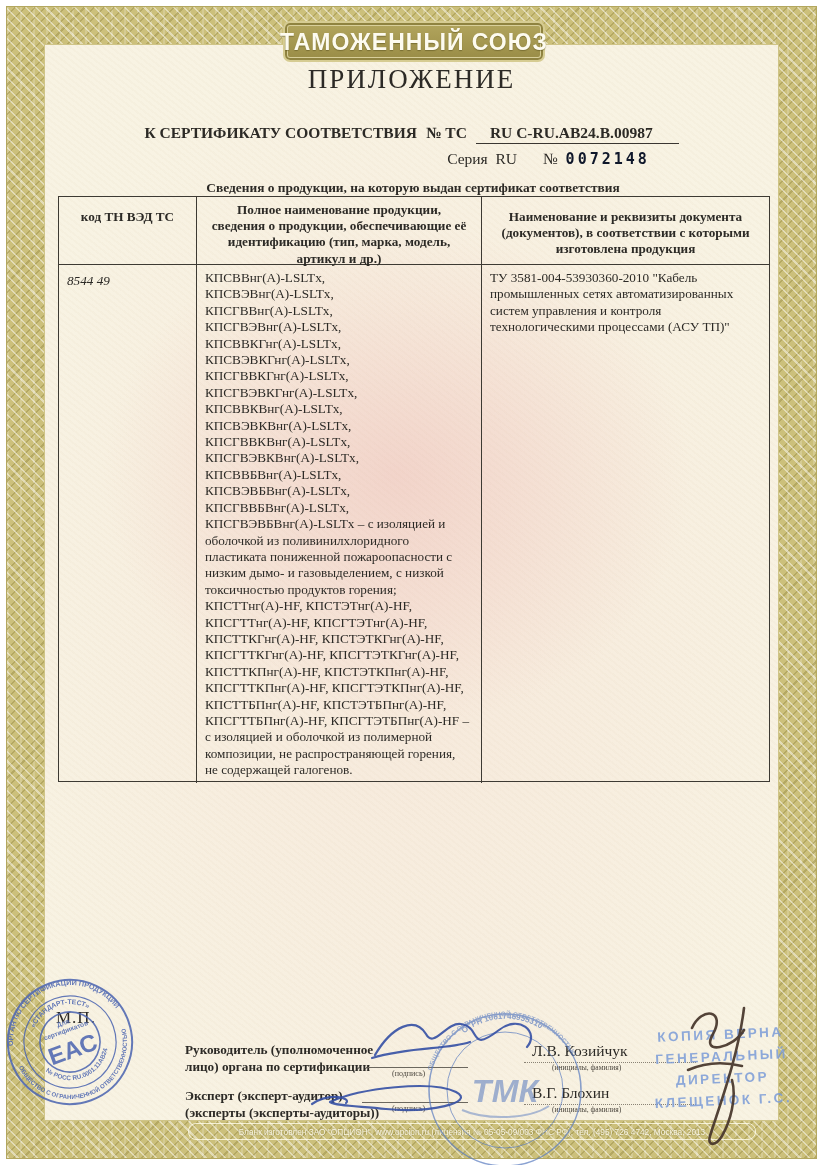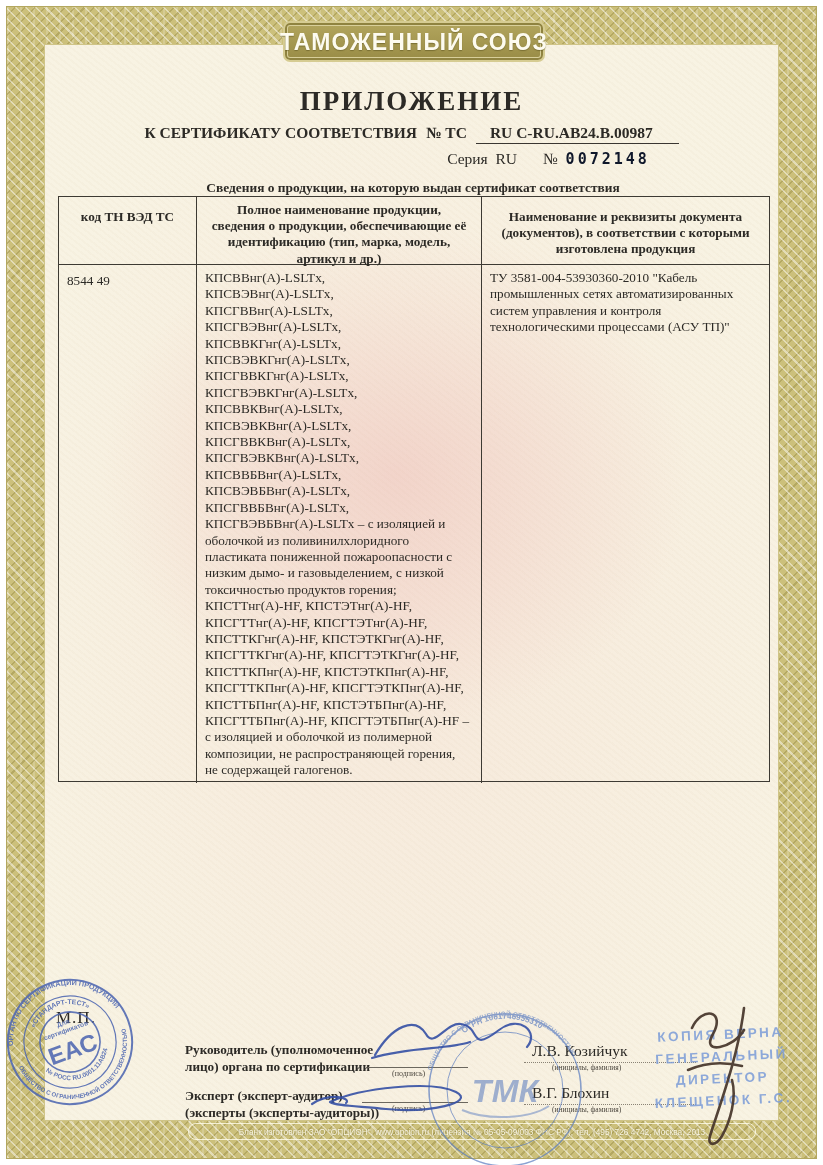--- a/index.html
+++ b/index.html
@@ -22,43 +22,43 @@
 
   .badge{position:absolute;left:283px;top:21px;width:258px;height:37px;
     background:linear-gradient(#b2a55d,#998c46);
     border:2px solid #d6cc92;border-radius:7px;
     box-shadow:inset 0 0 0 2px #8f8340, inset 0 0 0 3px #d8cf9a;
     display:flex;align-items:center;justify-content:center;}
   .badge span{font-family:"Liberation Sans", sans-serif;font-weight:700;font-size:23px;
     letter-spacing:1px;color:#fdfbef;transform:scaleY(1.08);
     text-shadow:0 1px 1px rgba(90,80,30,.55);white-space:nowrap;}
 
-  .doc-title{position:absolute;top:86px;left:0;right:0;text-align:center;
-    font-size:27px;font-weight:700;letter-spacing:2px;}
+  .doc-title{position:absolute;top:64px;left:0;right:0;text-align:center;
+    font-size:27px;font-weight:400;letter-spacing:2px;}
   .cert-line{position:absolute;top:124px;left:0;right:0;display:flex;justify-content:center;
     align-items:baseline;gap:9px;font-size:15.5px;font-weight:700;}
   .cert-line .num{font-weight:700;border-bottom:1.2px solid #3a3631;padding:0 26px 1px 14px;}
   .series-line{position:absolute;top:150px;left:274px;right:0;display:flex;justify-content:center;
     align-items:baseline;gap:26px;font-size:15.5px;}
   .serial{font-family:"DejaVu Sans Mono", monospace;font-weight:700;font-size:15px;
     letter-spacing:3px;}
 
   .tbl-caption{position:absolute;top:180px;left:58px;width:710px;text-align:center;
     font-size:13.4px;font-weight:700;}
   .tbl{position:absolute;left:58px;top:196px;width:710px;height:584px;
     border:1.6px solid #3d3a33;display:grid;
     grid-template-columns:138px 285px 287px;grid-template-rows:68px 1fr;}
   .cell{border-right:1.4px solid #3d3a33;border-bottom:1.4px solid #3d3a33;
     padding:5px 8px 4px 8px;font-size:13.2px;line-height:16.2px;}
   .cell:nth-child(3n){border-right:none;}
   .hdr{font-weight:700;text-align:center;}
   .cell.body{border-bottom:none;line-height:16.4px;}
   .cell.body .ln{white-space:nowrap;}
   .doc-cell{line-height:18.6px;}
-  .code-cell{padding-top:8px;}
+  .code-cell{padding-top:8px;font-style:italic;}
 
   
   .mp{position:absolute;left:56px;top:1008px;font-size:17px;letter-spacing:1px;}
   .lab{position:absolute;font-size:13.2px;font-weight:700;line-height:16.5px;}
   .lab1{left:185px;top:1042px;width:230px;}
   .lab2{left:185px;top:1088px;width:240px;}
   .sigline{position:absolute;border-bottom:1px solid #6b675e;height:1px;}
   .sig1{left:368px;top:1066px;width:100px;}
   .sig2{left:362px;top:1101px;width:106px;}
   .smallcap{position:absolute;font-size:8px;color:#4b463e;}

